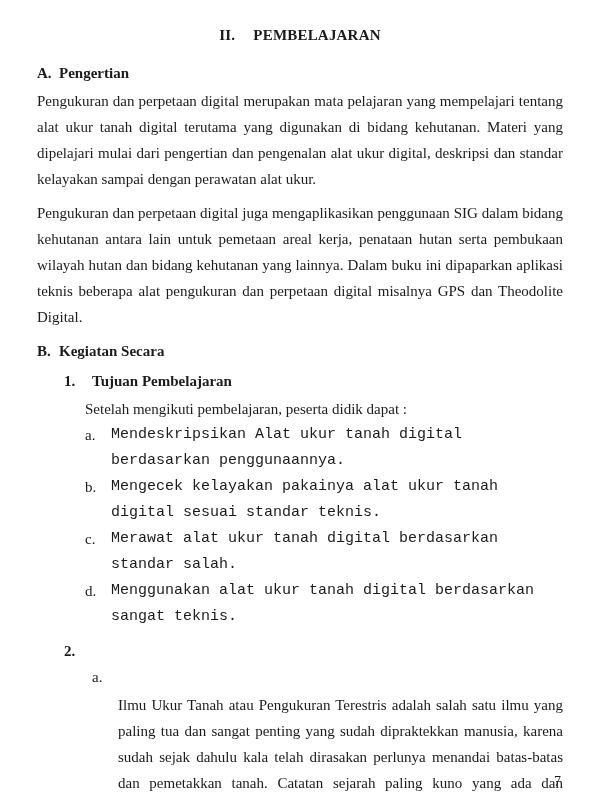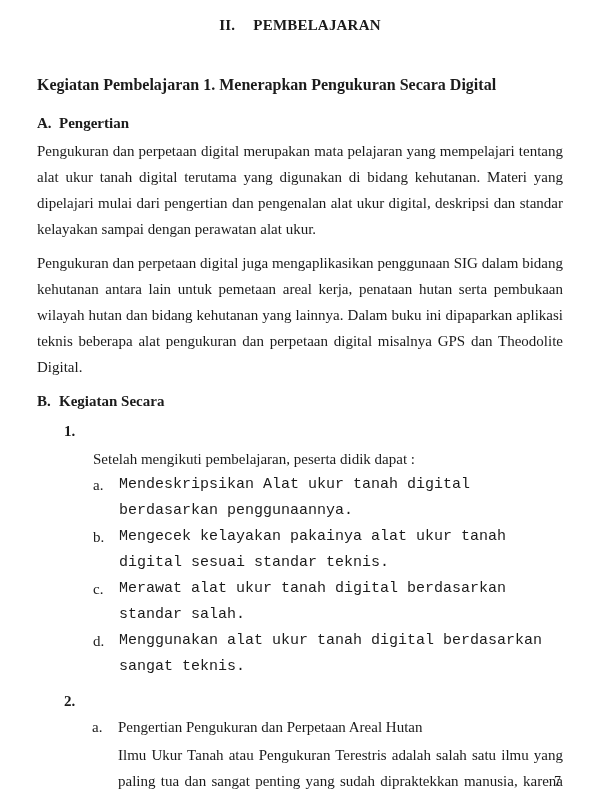--- a/index.html
+++ b/index.html
@@ -12,21 +12,21 @@
     height: 800px;
     font-family: "Liberation Serif", serif;
     color: #1b1b1b;
     overflow: hidden;
   }
   .page {
     position: relative;
     width: 600px;
     height: 800px;
     box-sizing: border-box;
-    padding: 12px 37px 0 37px;
+    padding: 22px 37px 0 37px;
     background: #ffffff;
   }
   .chapter-title {
     margin: 0;
     text-align: center;
     font-size: 15px;
     line-height: 26px;
     font-weight: bold;
     letter-spacing: 0.2px;
   }
@@ -90,41 +90,41 @@
 </style>
 </head>
 <body>
 
 <div class="page">
 
   <h1 class="chapter-title">
     <span class="num">II.</span><span>PEMBELAJARAN</span>
   </h1>
 
-  <h2 class="lesson-heading">Kegiatan Pembelajaran 1. Menerapkan Pengukuran Secara Digital</h2>
 
   <div class="block-heading lvl0">
     <span class="lbl">A.</span>
     <span class="ttl">Pengertian</span>
   </div>
 
   <p class="body-text">Pengukuran dan perpetaan digital merupakan mata pelajaran yang mempelajari tentang alat ukur tanah digital terutama yang digunakan di bidang kehutanan. Materi yang dipelajari mulai dari pengertian dan pengenalan alat ukur digital, deskripsi dan standar kelayakan sampai dengan perawatan alat ukur.</p>
   <p class="body-text">Pengukuran dan perpetaan digital juga mengaplikasikan penggunaan SIG dalam bidang kehutanan antara lain untuk pemetaan areal kerja, penataan hutan serta pembukaan wilayah hutan dan bidang kehutanan yang lainnya. Dalam buku ini dipaparkan aplikasi teknis beberapa alat pengukuran dan perpetaan digital misalnya GPS dan Theodolite Digital.</p>
 
   <div class="block-heading mt-sect">
     <span class="lbl">B.</span>
     <span class="ttl">Kegiatan Secara</span>
   </div>
 
   <div class="indent1">
     <div class="block-heading numbered mt-sub">
       <span class="lbl">1.</span>
+      <span class="ttl">Tujuan Pembelajaran</span>
     </div>
 
-    <div class="indent2" style="margin-left:29px;">
+    <div class="indent2" style="margin-left:21px;">
       <p class="body-text intro">Setelah mengikuti pembelajaran, peserta didik dapat :</p>
 
       <div class="list-item">
         <span class="li-lbl">a.</span>
         <span class="li-text">Mendeskripsikan Alat ukur tanah digital berdasarkan penggunaannya.</span>
       </div>
       <div class="list-item">
         <span class="li-lbl">b.</span>
         <span class="li-text">Mengecek kelayakan pakainya alat ukur tanah digital sesuai standar teknis.</span>
       </div>
@@ -138,21 +138,20 @@
       </div>
     </div>
 
     <div class="block-heading numbered mt-uraian">
       <span class="lbl">2.</span>
     </div>
 
     <div style="margin-left:28px;">
       <div class="heading-row">
         <span class="li-lbl">a.</span>
-        <span class="li-text">Pengertian Pengukuran dan Perpetaan Areal Hutan</span>
       </div>
       <p class="body-text cont" style="margin-left:26px;">Ilmu Ukur Tanah atau Pengukuran Terestris adalah salah satu ilmu yang paling tua dan sangat penting yang sudah dipraktekkan manusia, karena sudah sejak dahulu kala telah dirasakan perlunya menandai batas-batas dan pemetakkan tanah. Catatan sejarah paling kuno yang ada dan langsung menyangkut pokok masalah pengukuran tanah, menunjukkan bahwa</p>
     </div>
   </div>
 
   <div class="page-number">7</div>
 
 </div>
 
 </body></html>

